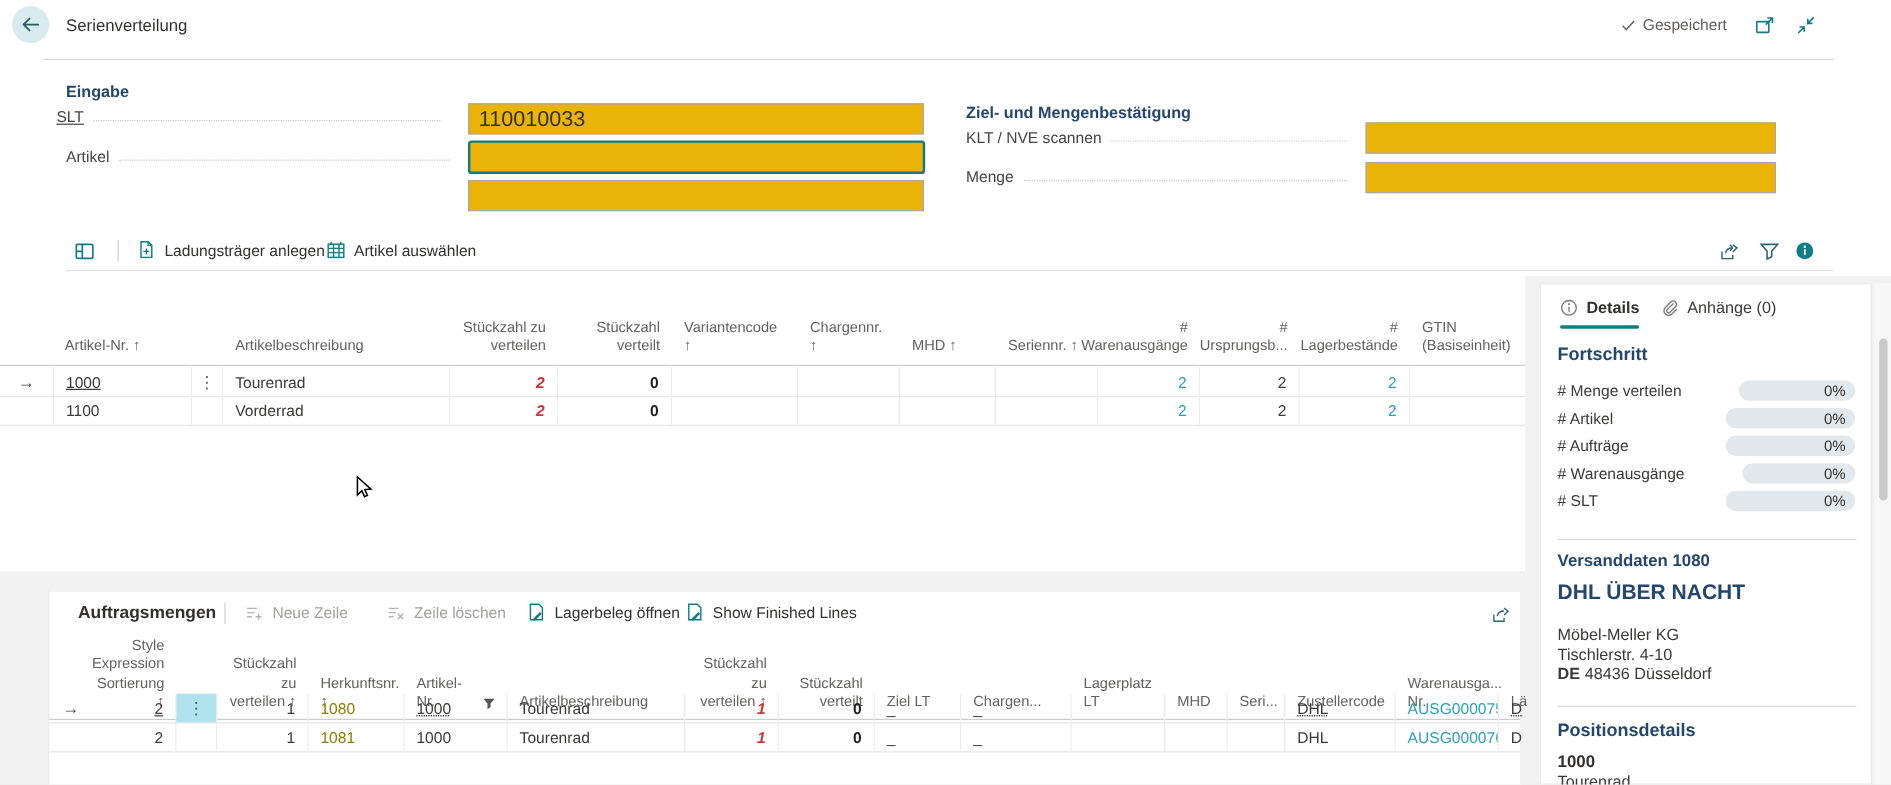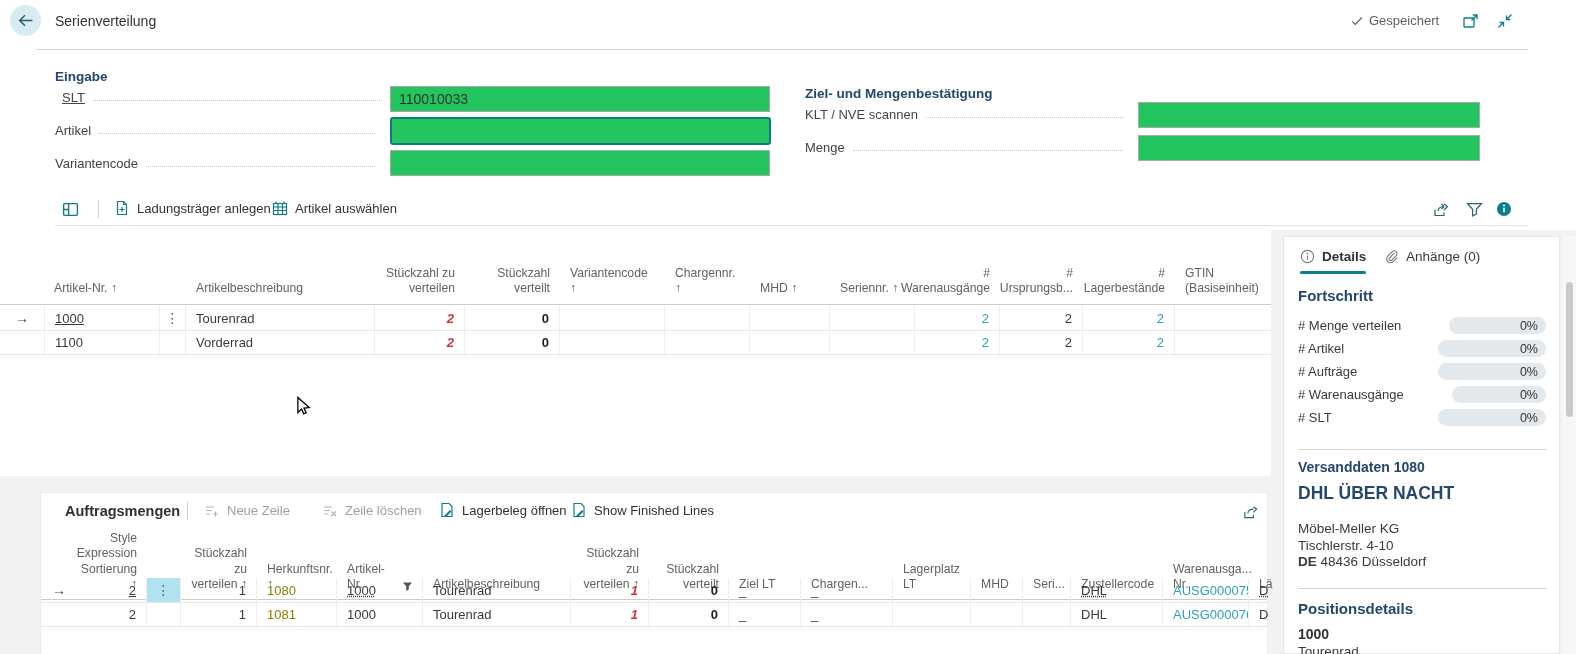--- a/index.html
+++ b/index.html
@@ -21,21 +21,21 @@
   .back-circle { left:10px; top:5px; width:31px; height:31px; border-radius:50%; background:#d7ebf1; display:flex; align-items:center; justify-content:center; color:#2a5d66; cursor:pointer; }
   .page-title { left:55px; top:13px; font-size:14px; color:#323130; }
   .saved { left:1350px; top:13px; display:flex; align-items:center; gap:5px; color:#605e5c; font-size:13px; }
   .win-icon { top:12px; width:18px; height:18px; color:#0e7d87; cursor:pointer; }
   .hdr-divider { left:36px; top:49px; width:1492px; height:0; border-top:1px solid #d4d4d4; }
 
   
   .group-h { font-size:13.5px; font-weight:bold; color:#25476d; }
   .fld-label { display:flex; align-items:flex-end; font-size:13px; color:#444; }
   .fld-label .leader { flex:1; border-bottom:1px dotted #c6c6c6; margin:0 10px 4px 8px; }
-  .tb-input { border:1px solid #a9a9a9; background:#22c55e; font-family:inherit; font-size:14px; color:#323130; padding:12px 8px; }
+  .tb-input { border:1px solid #a9a9a9; background:#eab308; font-family:inherit; font-size:18px; color:#323130; padding:12px 8px; }
   .tb-input.focused { border:2px solid #0c7b86; border-radius:3px; }
 
   
   .tb-btn { display:flex; align-items:center; gap:7px; font-size:13px; color:#323130; cursor:pointer; white-space:nowrap; }
   .tb-btn.disabled { color:#a19f9d; cursor:default; }
   .tb-btn .ic { display:flex; color:#0e7d87; }
   .tb-btn.disabled .ic { color:#b5b3b1; }
   .v-div { width:1px; height:18px; background:#d0d0d0; }
   .toolbar-border { left:55px; top:225px; width:1473px; border-top:1px solid #e3e3e3; }
   .icon-btn { color:#2e6670; cursor:pointer; }
@@ -108,36 +108,32 @@
   </div>
   <div class="abs win-icon" style="left:1496px;">
     <svg width="18" height="18" viewBox="0 0 18 18" fill="none" stroke="currentColor" stroke-width="1.3">
         <path d="M15.5 2.5 10.5 7.5M10.5 3.6v3.9h3.9M2.5 15.5l5-5M7.5 14.4v-3.9H3.6"></path>
       </svg>
   </div>
   <div class="abs hdr-divider"></div>
 
   <div class="abs group-h" style="left:55px; top:69px;">Eingabe</div>
 
-  <div class="abs fld-label" style="left:62px; top:90px; width:330px;text-decoration:underline;">
+  <div class="abs fld-label" style="left:47px; top:90px; width:330px;text-decoration:underline;">
     <span>SLT</span>
       <span class="leader"></span>
   </div>
   <input class="abs tb-input" style="left: 390px; top: 86px; width: 380px; height: 25px;" value="110010033">
 
   <div class="abs fld-label" style="left:55px; top:123px; width:330px;">
     <span>Artikel</span>
       <span class="leader"></span>
   </div>
   <input class="abs tb-input focused" style="left: 390px; top: 117px; width: 381px; height: 27px;" value="">
 
-  <div class="abs fld-label" style="left:55px; top:156px; width:330px;">
-    <span>Variantencode</span>
-      <span class="leader"></span>
-  </div>
   <input class="abs tb-input" style="left: 390px; top: 150px; width: 380px; height: 25px;" value="">
 
   <div class="abs group-h" style="left:805px; top:86px;">Ziel- und Mengenbestätigung</div>
 
   <div class="abs fld-label" style="left:805px; top:107px; width:328px;">
     <span>KLT / NVE scannen</span>
       <span class="leader"></span>
   </div>
   <input class="abs tb-input" style="left: 1138px; top: 102px; width: 342px; height: 25px;" value="">
 

